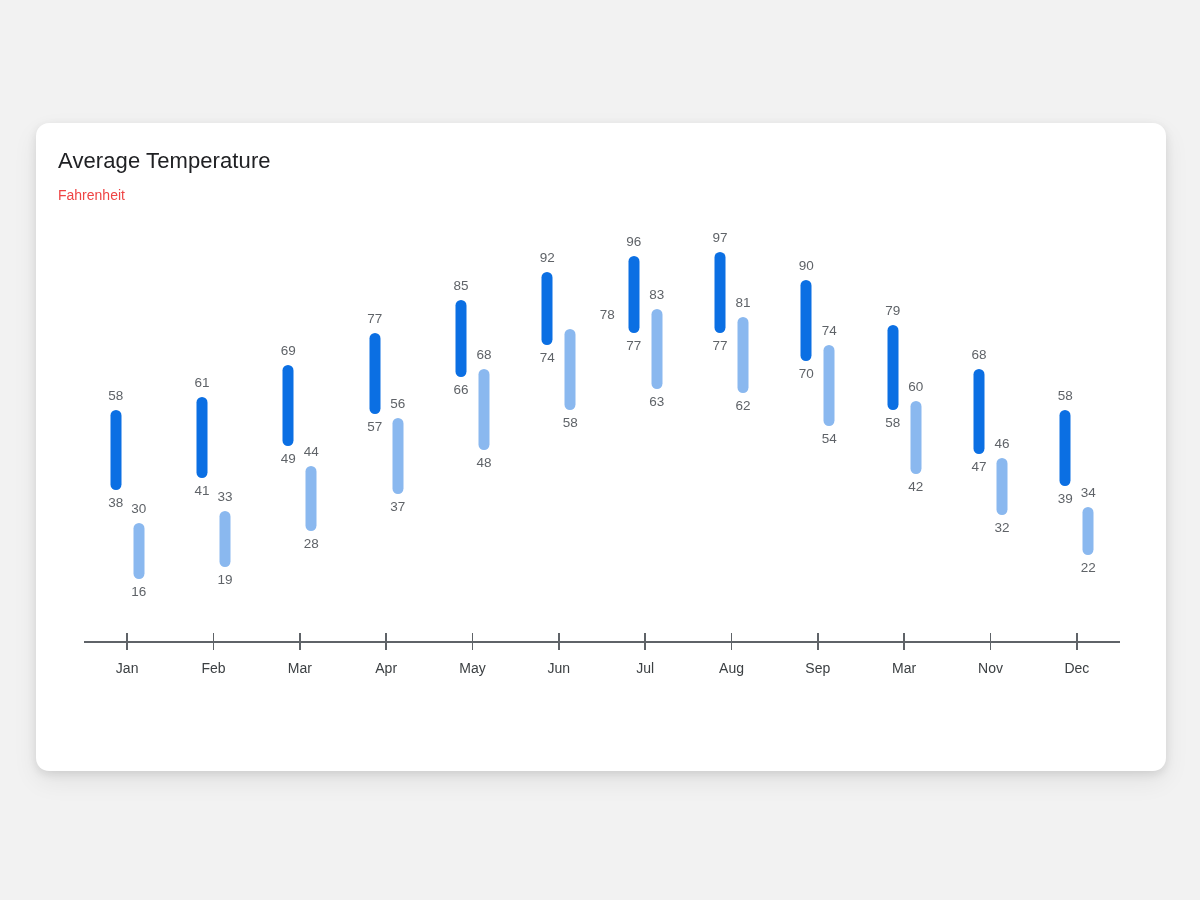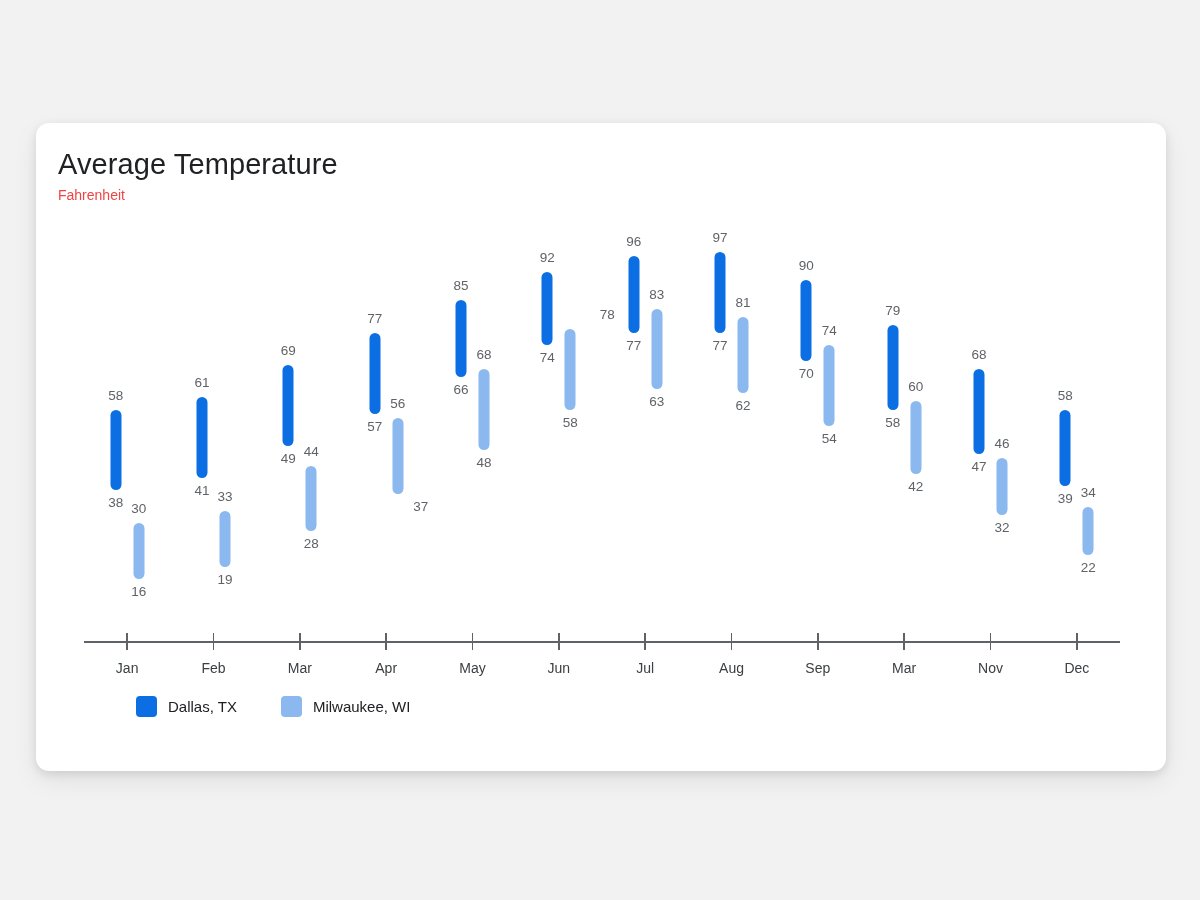--- a/index.html
+++ b/index.html
@@ -22,21 +22,21 @@
     height: 648px;
     background: #ffffff;
     border-radius: 13px;
     box-shadow: 0 3px 10px rgba(0,0,0,0.10), 0 10px 26px rgba(0,0,0,0.07);
   }
 
   .chart-title {
     position: absolute;
     left: 22px;
     top: 25px;
-    font-size: 29px;
+    font-size: 22px;
     color: #202124;
     letter-spacing: 0.1px;
     white-space: nowrap;
   }
 
   .chart-subtitle {
     position: absolute;
     left: 22px;
     top: 64px;
     font-size: 14px;
@@ -147,21 +147,21 @@
       <div class="bar" title="Milwaukee, WI Mar: 28–44" style="left: 275.333px; top: 343.12px; height: 64.64px; background: rgb(138, 184, 239);"></div>
       <div class="value-label" style="left: 275.333px; top: 321.12px;">44</div>
       <div class="value-label" style="left: 275.333px; top: 412.76px;">28</div>
       <div class="tick" style="left: 349.417px; top: 509.5px; height: 17px;"></div>
       <div class="month-label" style="left: 350.167px; top: 537px;">Apr</div>
       <div class="bar" title="Dallas, TX Apr: 57–77" style="left: 338.667px; top: 209.8px; height: 80.8px; background: rgb(11, 111, 227);"></div>
       <div class="value-label" style="left: 338.667px; top: 187.8px;">77</div>
       <div class="value-label" style="left: 338.667px; top: 295.6px;">57</div>
       <div class="bar" title="Milwaukee, WI Apr: 37–56" style="left: 361.667px; top: 294.64px; height: 76.76px; background: rgb(138, 184, 239);"></div>
       <div class="value-label" style="left: 361.667px; top: 272.64px;">56</div>
-      <div class="value-label" style="left: 361.667px; top: 376.4px; margin-left: 23px;">37</div>
+      <div class="value-label" style="left: 361.667px; top: 376.4px;">37</div>
       <div class="tick" style="left: 435.75px; top: 509.5px; height: 17px;"></div>
       <div class="month-label" style="left: 436.5px; top: 537px;">May</div>
       <div class="bar" title="Dallas, TX May: 66–85" style="left: 425px; top: 177.48px; height: 76.76px; background: rgb(11, 111, 227);"></div>
       <div class="value-label" style="left: 425px; top: 155.48px;">85</div>
       <div class="value-label" style="left: 425px; top: 259.24px;">66</div>
       <div class="bar" title="Milwaukee, WI May: 48–68" style="left: 448px; top: 246.16px; height: 80.8px; background: rgb(138, 184, 239);"></div>
       <div class="value-label" style="left: 448px; top: 224.16px;">68</div>
       <div class="value-label" style="left: 448px; top: 331.96px;">48</div>
       <div class="tick" style="left: 522.083px; top: 509.5px; height: 17px;"></div>
       <div class="month-label" style="left: 522.833px; top: 537px;">Jun</div>
@@ -214,24 +214,14 @@
       <div class="tick" style="left: 1040.08px; top: 509.5px; height: 17px;"></div>
       <div class="month-label" style="left: 1040.83px; top: 537px;">Dec</div>
       <div class="bar" title="Dallas, TX Dec: 39–58" style="left: 1029.33px; top: 286.56px; height: 76.76px; background: rgb(11, 111, 227);"></div>
       <div class="value-label" style="left: 1029.33px; top: 264.56px;">58</div>
       <div class="value-label" style="left: 1029.33px; top: 368.32px;">39</div>
       <div class="bar" title="Milwaukee, WI Dec: 22–34" style="left: 1052.33px; top: 383.52px; height: 48.48px; background: rgb(138, 184, 239);"></div>
       <div class="value-label" style="left: 1052.33px; top: 361.52px;">34</div>
       <div class="value-label" style="left: 1052.33px; top: 437px;">22</div>
     </div>
 
-  <div class="legend" id="legend">
-      <div class="legend-item">
-        <div class="legend-swatch" style="background: rgb(11, 111, 227);"></div>
-        <div class="legend-text">Dallas, TX</div>
-      </div>
-      <div class="legend-item">
-        <div class="legend-swatch" style="background: rgb(138, 184, 239);"></div>
-        <div class="legend-text">Milwaukee, WI</div>
-      </div>
-    </div>
 
 </div>
 
 </body></html>

